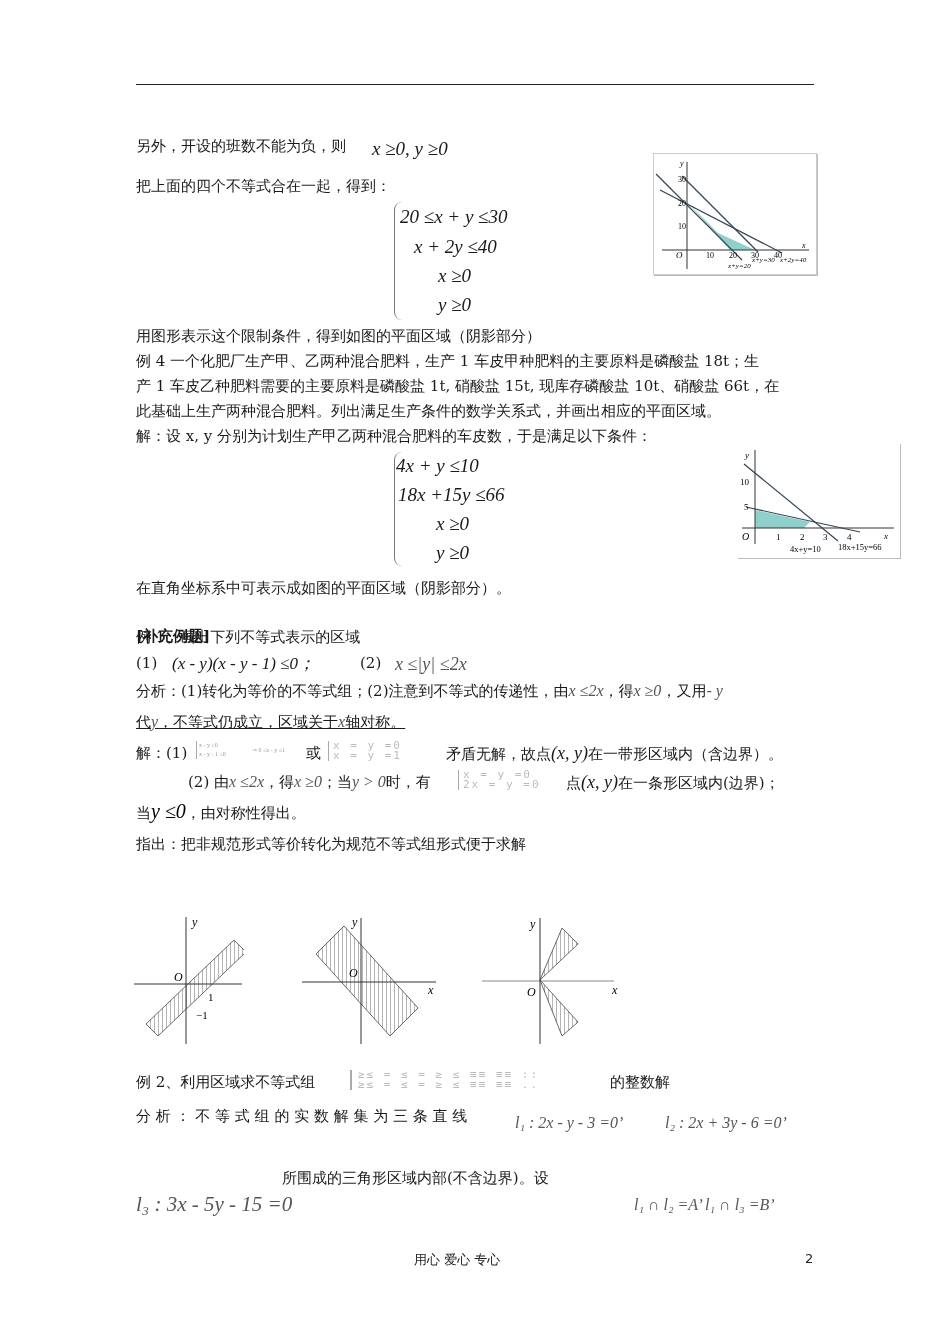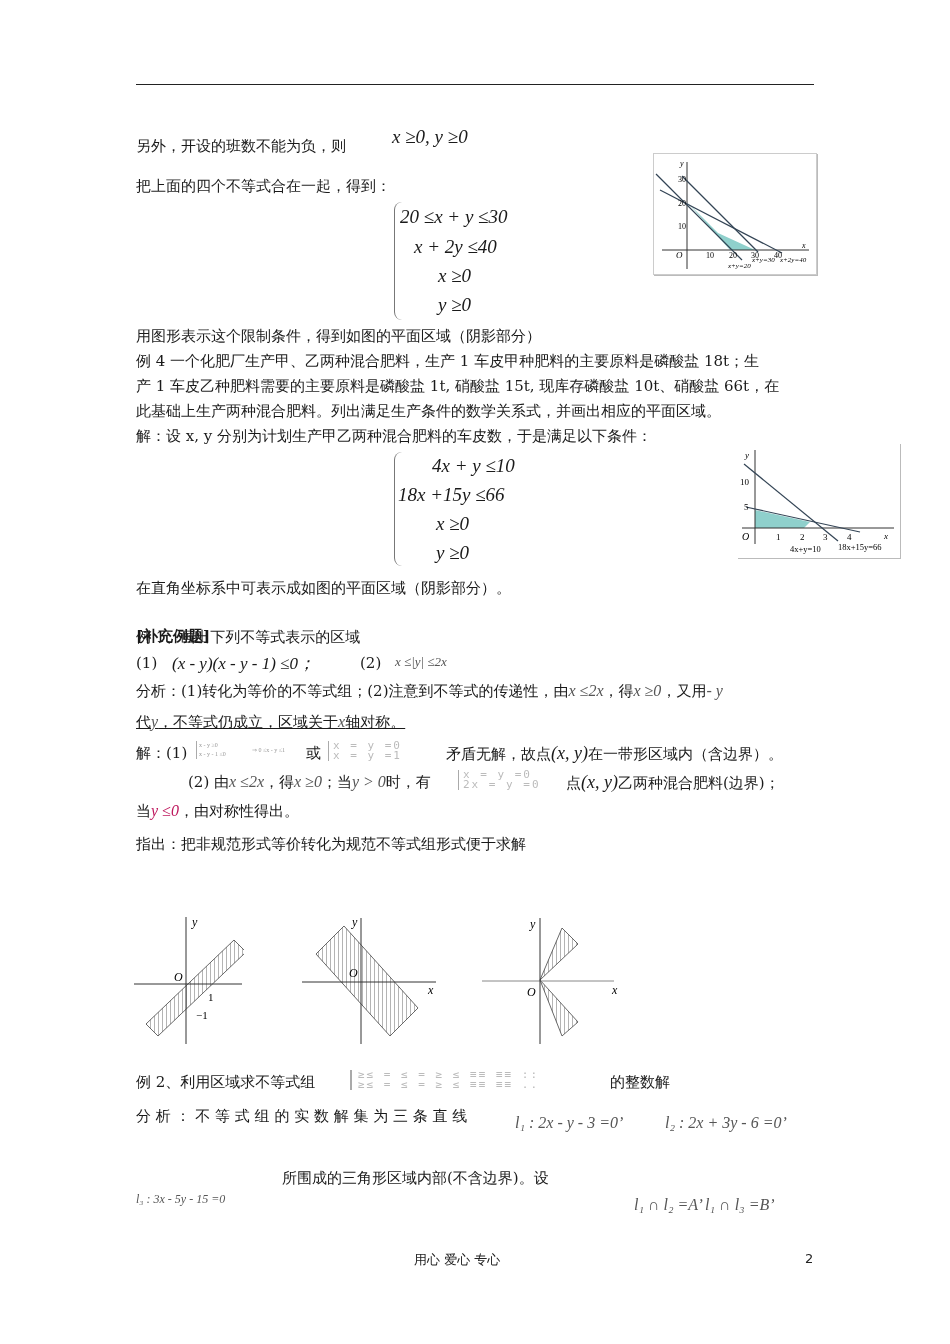--- a/index.html
+++ b/index.html
@@ -17,21 +17,21 @@
   svg text { font-family:"Liberation Serif", serif; }
 </style>
 </head>
 <body>
 
 <div class="abs hr"></div>
 
 <div class="abs t" style="left:136px;top:136px;">
   <span>另外，开设的班数不能为负，则</span>
 </div>
-<div class="abs m" style="left:372px;top:126px;margin-left:20px;">x ≥0, y ≥0</div>
+<div class="abs m" style="left:372px;top:138px;">x ≥0, y ≥0</div>
 
 <div class="abs t" style="left:136px;top:176px;">把上面的四个不等式合在一起，得到：</div>
 
 <div class="abs brace" style="left:394px;top:202px;width:12px;height:118px;"></div>
 <div class="abs m" style="left:400px;top:206px;">20 ≤x + y ≤30</div>
 <div class="abs m" style="left:414px;top:236px;">x + 2y ≤40</div>
 <div class="abs m" style="left:438px;top:265px;">x ≥0</div>
 <div class="abs m" style="left:438px;top:294px;">y ≥0</div>
 
 <div class="abs" style="left:653px;top:153px;width:162px;height:120px;border:1px solid #ccc;box-shadow:1px 1px 0 #bbb;">
@@ -58,21 +58,21 @@
   </svg>
 </div>
 
 <div class="abs t" style="left:136px;top:326px;">用图形表示这个限制条件，得到如图的平面区域（阴影部分）</div>
 <div class="abs t" style="left:136px;top:351px;">例 4  一个化肥厂生产甲、乙两种混合肥料，生产 1 车皮甲种肥料的主要原料是磷酸盐 18t；生</div>
 <div class="abs t" style="left:136px;top:376px;">产 1 车皮乙种肥料需要的主要原料是磷酸盐 1t, 硝酸盐 15t, 现库存磷酸盐 10t、硝酸盐 66t，在</div>
 <div class="abs t" style="left:136px;top:401px;">此基础上生产两种混合肥料。列出满足生产条件的数学关系式，并画出相应的平面区域。</div>
 <div class="abs t" style="left:136px;top:426px;">解：设 x, y 分别为计划生产甲乙两种混合肥料的车皮数，于是满足以下条件：</div>
 
 <div class="abs brace" style="left:394px;top:452px;width:12px;height:114px;"></div>
-<div class="abs m" style="left:432px;top:455px;text-align:center;">4x + y ≤10</div>
+<div class="abs m" style="left:396px;top:455px;text-align:center;">4x + y ≤10</div>
 <div class="abs m" style="left:398px;top:484px;">18x +15y ≤66</div>
 <div class="abs m" style="left:436px;top:513px;">x ≥0</div>
 <div class="abs m" style="left:436px;top:542px;">y ≥0</div>
 
 <div class="abs" style="left:738px;top:444px;width:162px;height:114px;border-right:1px solid #bbb;border-bottom:1px solid #bbb;">
   <svg width="162" height="114" viewBox="0 0 162 114">
     <polygon points="17,66 17,84 66,84 72,78" fill="#8fd0cc"></polygon>
     <line x1="4" y1="84" x2="156" y2="84" stroke="#333" stroke-width="1"></line>
     <line x1="17" y1="100" x2="17" y2="6" stroke="#333" stroke-width="1"></line>
     <line x1="6" y1="20" x2="100" y2="97" stroke="#345" stroke-width="1.2"></line>
@@ -91,21 +91,21 @@
   </svg>
 </div>
 
 <div class="abs t" style="left:136px;top:578px;">在直角坐标系中可表示成如图的平面区域（阴影部分）。</div>
 <div class="abs t bold" style="left:136px;top:626px;">[补充例题]</div>
 <div class="abs t" style="left:136px;top:627px;">例 1、画出下列不等式表示的区域</div>
 
 <div class="abs t" style="left:136px;top:653px;">(1)</div>
 <div class="abs m" style="left:172px;top:652px;font-size:17px;">(x - y)(x - y - 1) ≤0；</div>
 <div class="abs t" style="left:360px;top:653px;">(2)</div>
-<div class="abs m" style="left:395px;top:654px;font-size:13px;color:#555;">x ≤|y| ≤2x</div>
+<div class="abs m" style="left:395px;top:654px;font-size:18px;color:#555;">x ≤|y| ≤2x</div>
 
 <div class="abs t" style="left:136px;top:681px;">
   <span>分析：(1)转化为等价的不等式组；(2)注意到不等式的传递性，由</span><span class="m" style="font-size:16px;color:#555;">x ≤2x</span><span>，得</span><span class="m" style="font-size:16px;color:#555;">x ≥0</span><span>，又用</span><span class="m" style="font-size:16px;color:#555;">- y</span>
 </div>
 <div class="abs t" style="left:136px;top:712px;text-decoration:underline;">
   <span>代</span><span class="m" style="font-size:16px;color:#555;">y</span><span>，不等式仍成立，区域关于</span><span class="m" style="font-size:16px;color:#555;">x</span><span>轴对称。</span>
 </div>
 
 <div class="abs t" style="left:136px;top:743px;text-align:right;">
   <span>解：(1)</span>
@@ -121,24 +121,24 @@
 <div class="abs blur" style="left:328px;top:741px;line-height:10px;border-left:1px solid #aaa;padding-left:4px;">x = y =0<br>x = y =1</div>
 <div class="abs t" style="left:446px;top:743px;">
   <span>矛盾无解，故点</span><span class="mu" style="font-size:18px;font-style:italic;">(x, y)</span><span>在一带形区域内（含边界）。</span>
 </div>
 
 <div class="abs t" style="left:188px;top:772px;">
   <span>(2)  由</span><span class="m" style="font-size:16px;color:#555;">x ≤2x</span><span>，得</span><span class="m" style="font-size:16px;color:#555;">x ≥0</span><span>；当</span><span class="m" style="font-size:16px;color:#555;">y &gt; 0</span><span>时，有</span>
 </div>
 <div class="abs blur" style="left:458px;top:770px;line-height:10px;border-left:1px solid #aaa;padding-left:4px;">x = y =0<br>2x = y =0</div>
 <div class="abs t" style="left:566px;top:772px;">
-  <span>点</span><span class="mu" style="font-size:18px;font-style:italic;">(x, y)</span><span>乙两种混合肥料(边界)；</span>
+  <span>点</span><span class="mu" style="font-size:18px;font-style:italic;">(x, y)</span><span>在一条形区域内(边界)；</span>
 </div>
 <div class="abs t" style="left:136px;top:801px;">
-  <span>当</span><span class="m" style="font-size:16px;color:#be185d;">y ≤0</span><span>，由对称性得出。</span>
+  <span>当</span><span class="m" style="font-size:20px;color:#000000;">y ≤0</span><span>，由对称性得出。</span>
 </div>
 
 <div class="abs t" style="left:136px;top:834px;">指出：把非规范形式等价转化为规范不等式组形式便于求解</div>
 
 <div class="abs" style="left:134px;top:912px;width:110px;height:132px;">
   <svg width="110" height="132" viewBox="0 0 110 132">
     <defs>
       <pattern id="hatch" width="4" height="4" patternUnits="userSpaceOnUse">
         <line x1="0" y1="0" x2="0" y2="4" stroke="#444" stroke-width="0.8"></line>
       </pattern>
@@ -177,18 +177,18 @@
   </svg>
 </div>
 
 <div class="abs t" style="left:136px;top:1072px;">例 2、利用区域求不等式组</div>
 <div class="abs blur" style="left:350px;top:1070px;line-height:10px;border-left:2px solid #aaa;padding-left:6px;width:250px;">≥≤ = ≤ = ≥ ≤ ≡≡ ≡≡ ::<br>≥≤ = ≤ = ≥ ≤ ≡≡ ≡≡ ..</div>
 <div class="abs t" style="left:610px;top:1072px;">的整数解</div>
 
 <div class="abs t" style="left:136px;top:1106px;letter-spacing:0px;">分 析 ： 不 等 式 组 的 实 数 解 集 为 三 条 直 线</div>
 <div class="abs m" style="left:515px;top:1114px;font-size:16px;color:#555;">l₁ : 2x - y - 3 =0’</div>
 <div class="abs m" style="left:665px;top:1114px;font-size:16px;color:#555;">l₂ : 2x + 3y - 6 =0’</div>
-<div class="abs m" style="left:136px;top:1192px;font-size:12px;color:#555;">l₃ : 3x - 5y - 15 =0</div>
+<div class="abs m" style="left:136px;top:1192px;font-size:21px;color:#555;">l₃ : 3x - 5y - 15 =0</div>
 <div class="abs t" style="left:282px;top:1168px;">所围成的三角形区域内部(不含边界)。设</div>
 <div class="abs m" style="left:634px;top:1196px;font-size:16px;color:#555;">l₁ ∩ l₂ =A’  l₁ ∩ l₃ =B’</div>
 
 <div class="abs footer" style="left:414px;top:1251px;">用心 爱心 专心</div>
 <div class="abs footer" style="left:805px;top:1251px;">2</div>
 
 </body></html>

